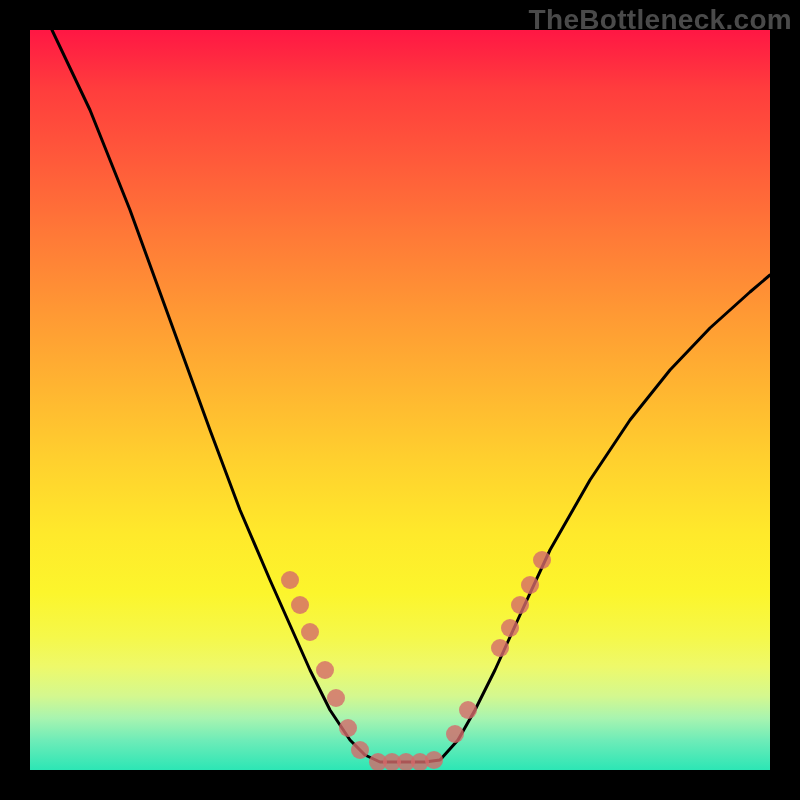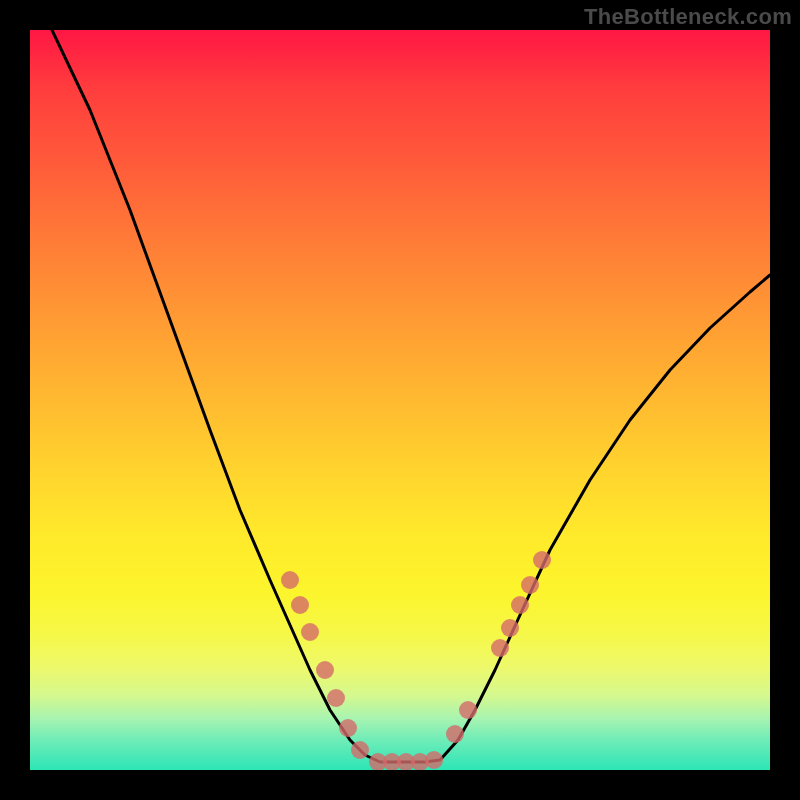--- a/index.html
+++ b/index.html
@@ -31,21 +31,21 @@
       #d4f88f 90%,
       #a8f4b0 93%,
       #6eecb8 96%,
       #2ce6b5 100%);
   }
   .watermark {
     position: absolute;
     top: 4px;
     right: 8px;
     font-family: Arial, Helvetica, sans-serif;
-    font-size: 22px;
+    font-size: 28px;
     font-weight: 600;
     color: #4a4a4a;
     letter-spacing: 0.3px;
     z-index: 5;
   }
   svg.curve {
     position: absolute;
     left: 0; top: 0;
     width: 740px;
     height: 740px;

